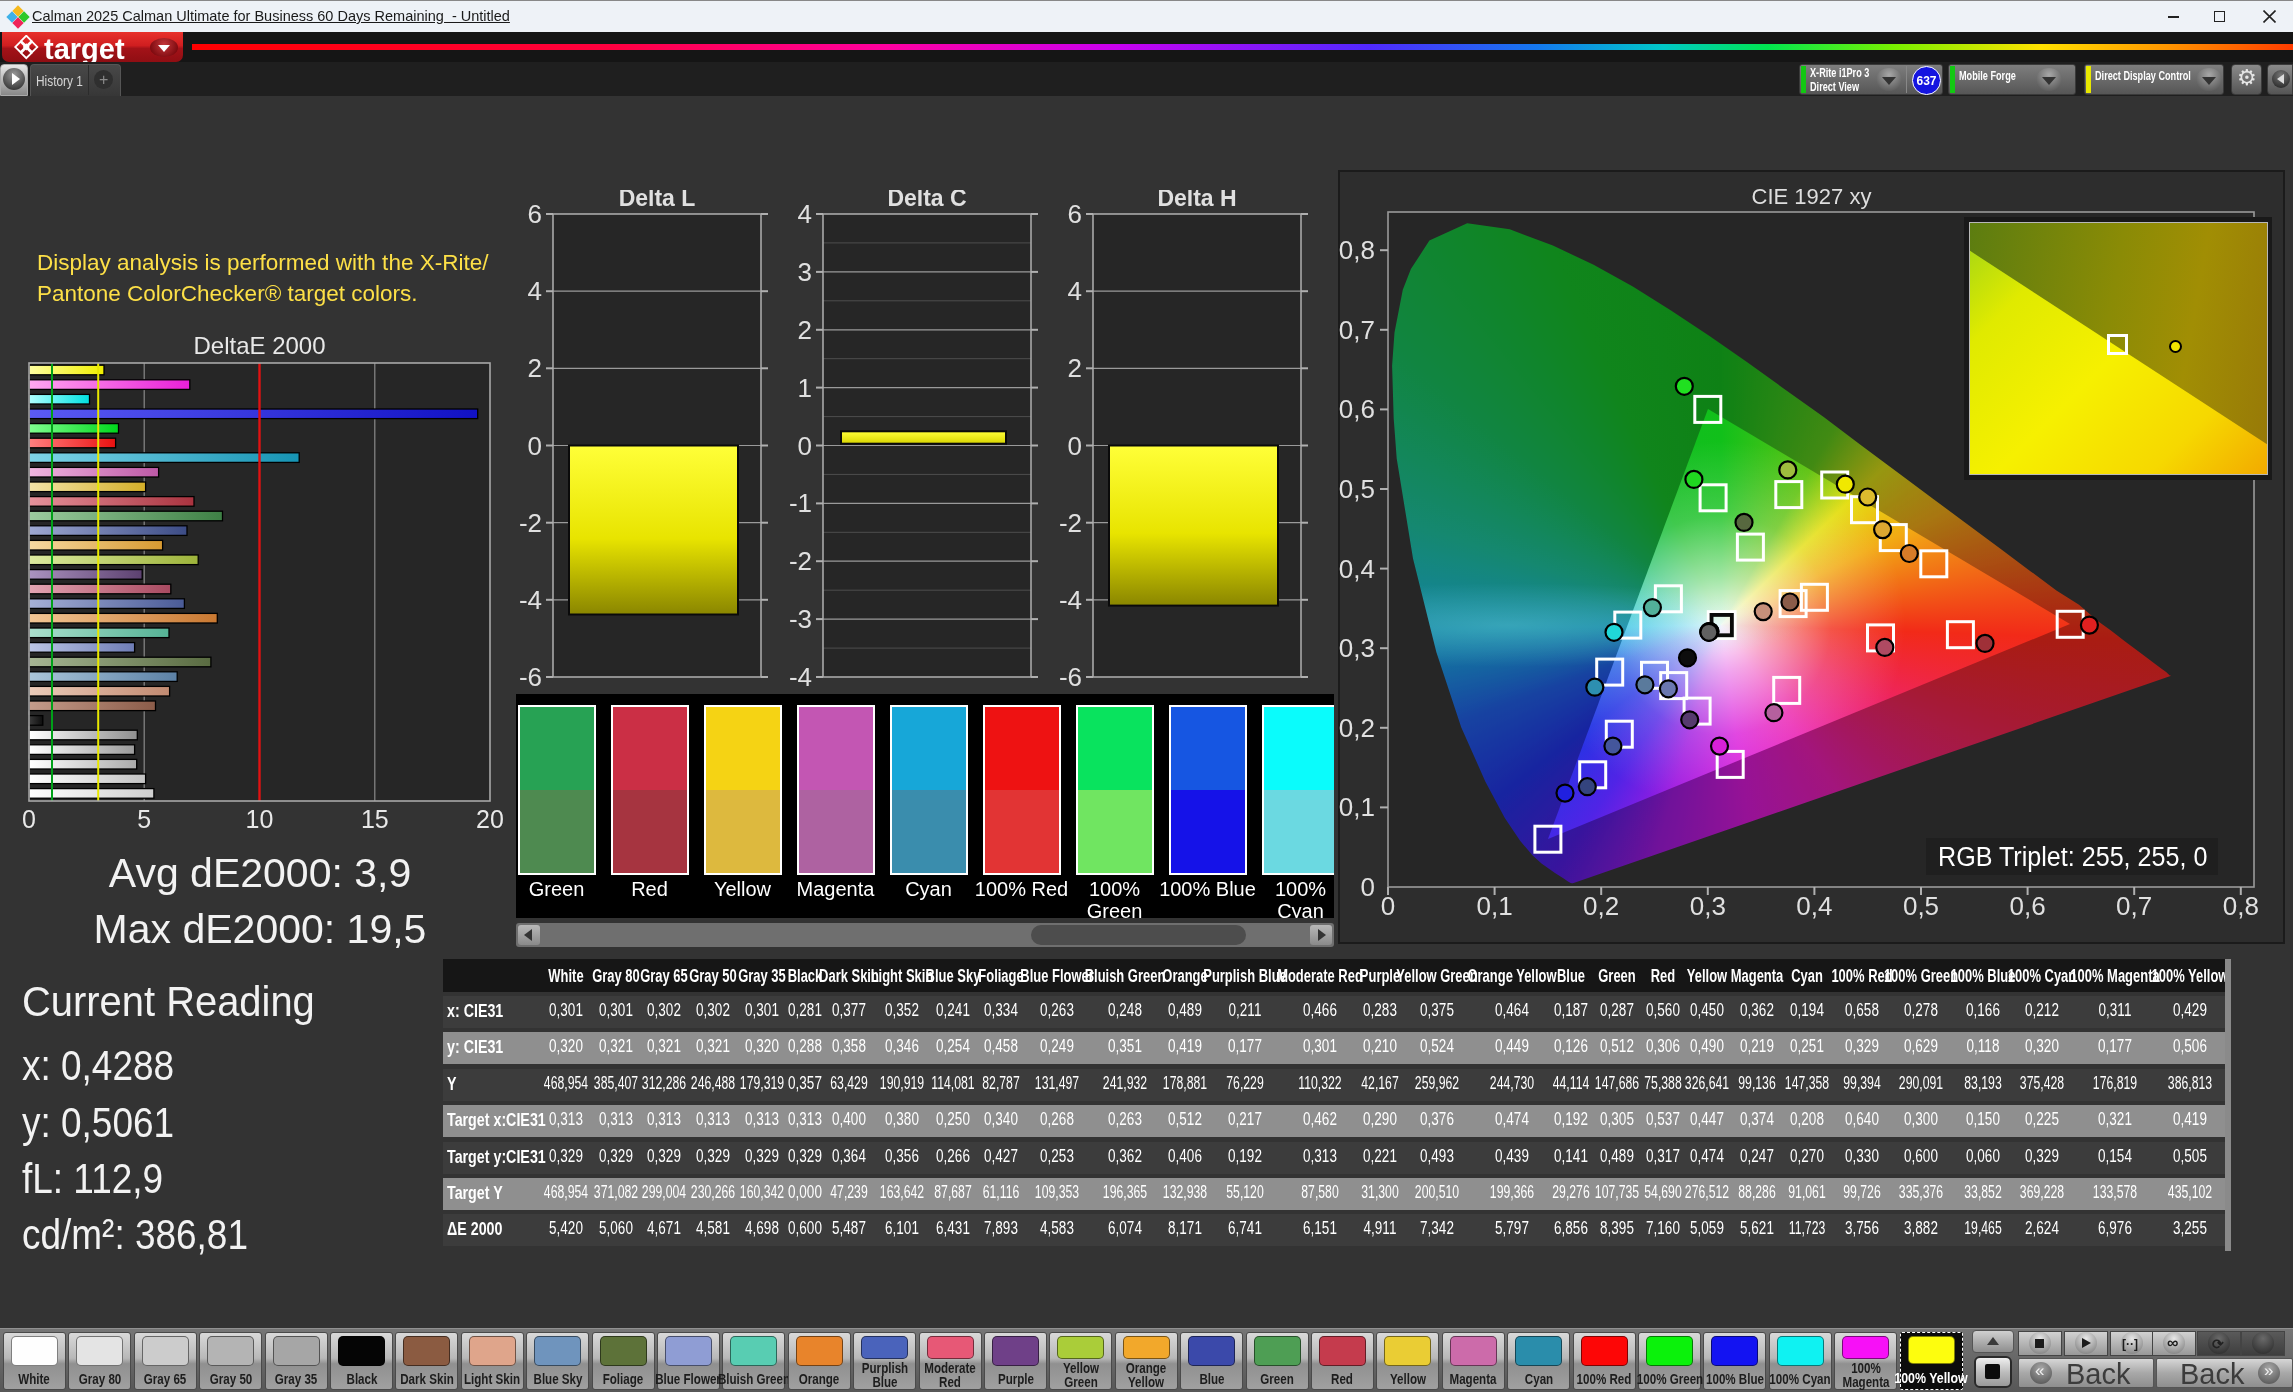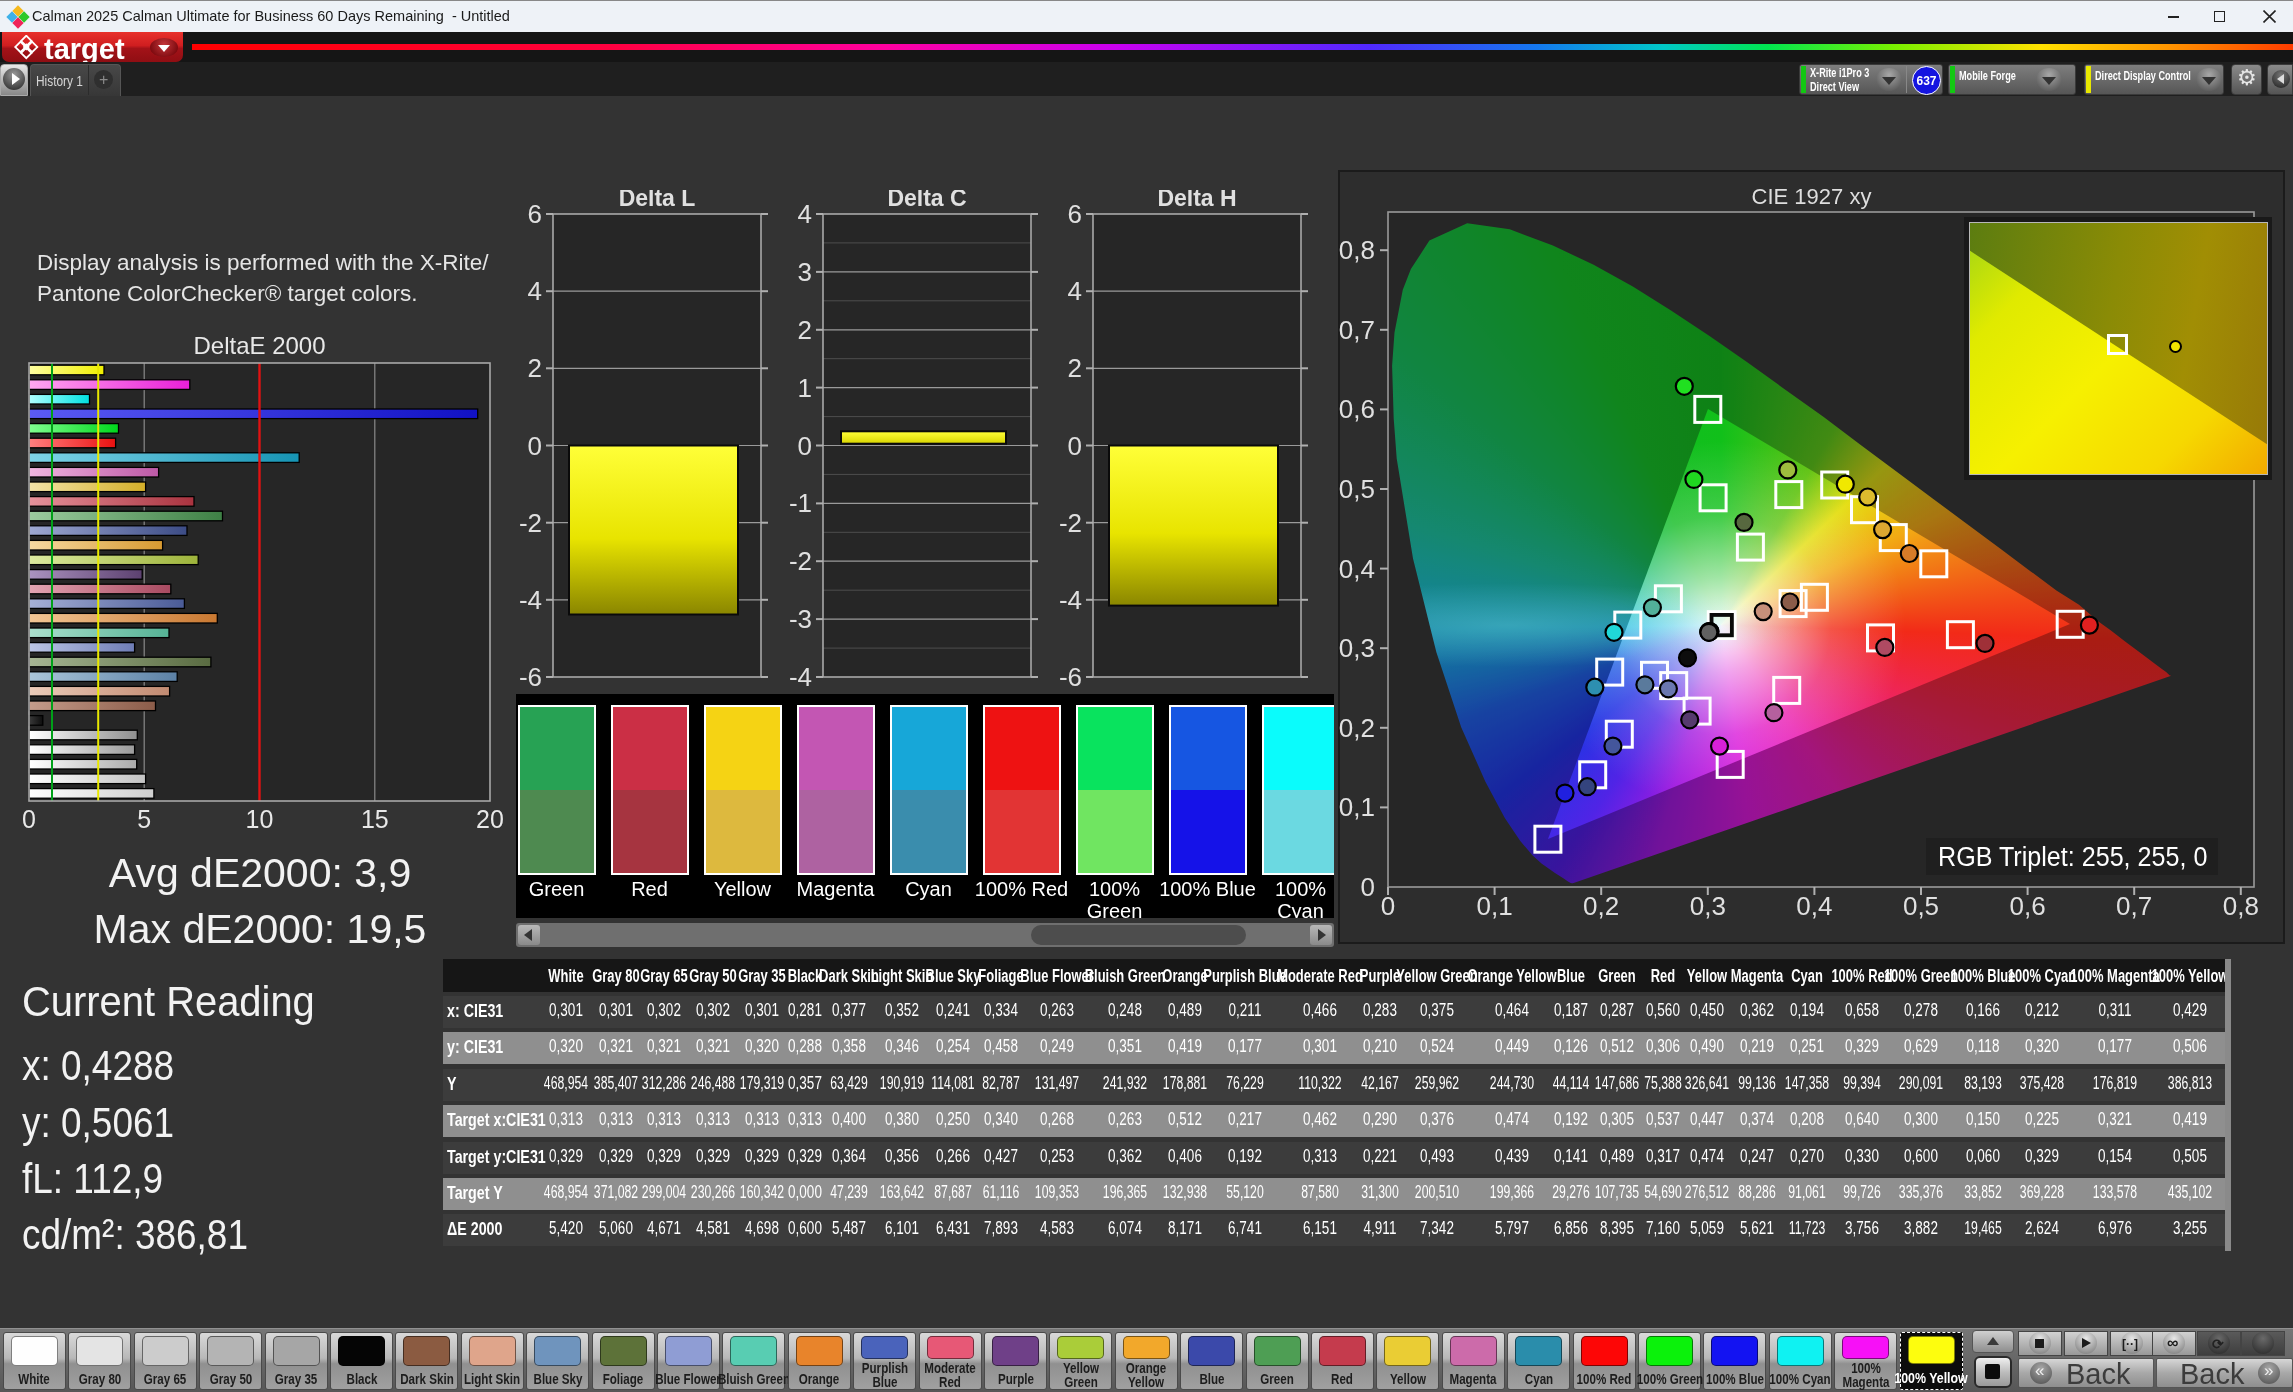--- a/index.html
+++ b/index.html
@@ -8,21 +8,21 @@
 </style></head>
 <body>
 <div class="abs" style="left:0;top:0;width:2293px;height:1392px;background:#333333;">
 
 <div class="abs" style="left:0;top:0;width:2293px;height:32px;background:#eef2f7;border-top:1px solid #888;">
 
  <div class="abs" style="left:14px;top:6px;width:8px;height:8px;background:#f5b91e;transform:rotate(45deg);"></div>
  <div class="abs" style="left:8px;top:12px;width:8px;height:8px;background:#3eb1e8;transform:rotate(45deg);"></div>
  <div class="abs" style="left:20px;top:12px;width:8px;height:8px;background:#2ec929;transform:rotate(45deg);"></div>
  <div class="abs" style="left:14px;top:18px;width:8px;height:8px;background:#ef2458;transform:rotate(45deg);"></div>
- <div class="abs" style="left:32px;top:7px;font-size:14.5px;color:#1a1a1a;">Calman 2025 Calman Ultimate for Business 60 Days Remaining&nbsp; - Untitled</div>
+ <div class="abs" style="left:32px;top:7px;font-size:14.5px;color:#1a1a1a;text-decoration:underline;">Calman 2025 Calman Ultimate for Business 60 Days Remaining&nbsp; - Untitled</div>
  <div class="abs" style="left:2168px;top:15px;width:11px;height:1.6px;background:#222;"></div>
  <div class="abs" style="left:2214px;top:10px;width:11px;height:11px;border:1.6px solid #222;"></div>
  <svg class="abs" style="left:2263px;top:9px;" width="13" height="13">
         <path d="M0.5,0.5 L12.5,12.5 M12.5,0.5 L0.5,12.5" stroke="#222" stroke-width="1.6"></path>
       </svg>
 </div>
 
 <div class="abs" style="left:0;top:32px;width:2293px;height:30px;background:#151515;"></div>
 <div class="abs" style="left:2px;top:32px;width:181px;height:30px;border-radius:0 0 7px 7px;
  background:linear-gradient(#e8312c,#d01e20 45%,#a31218 55%,#8f0e13);"></div>
@@ -75,21 +75,21 @@
     <div class="abs" style="left:2095px;top:69px;font-size:12.5px;font-weight:bold;color:#fff;white-space:nowrap;transform:scaleX(0.73);transform-origin:left;">Direct Display Control</div>
 <div class="abs" style="left:2196px;top:68px;width:26px;height:23px;border-radius:50%;background:radial-gradient(circle at 50% 30%,#a8a8a8,#5c5c5c 80%);"></div>
 <div class="abs" style="left:2202px;top:77px;width:0;height:0;border-left:7px solid transparent;border-right:7px solid transparent;border-top:8px solid #333;"></div>
 
 <div class="abs" style="left:2231px;top:64px;width:31px;height:31px;background:linear-gradient(#8a8a8a,#555);border-radius:4px;border:1px solid #3a3a3a;"></div>
 <div class="abs" style="left:2237px;top:65px;font-size:22px;color:#e6e6e6;">⚙</div>
 <div class="abs" style="left:2267px;top:64px;width:26px;height:31px;background:linear-gradient(#8a8a8a,#555);border-radius:4px 0 0 4px;border:1px solid #3a3a3a;"></div>
 <div class="abs" style="left:2272px;top:70px;width:18px;height:18px;border-radius:50%;background:radial-gradient(circle at 50% 30%,#777,#2e2e2e 80%);"></div>
 <div class="abs" style="left:2277px;top:74px;width:0;height:0;border-top:5px solid transparent;border-bottom:5px solid transparent;border-right:7px solid #ddd;"></div>
 
-<div class="abs" style="left:37px;top:247px;font-size:22.5px;color:#e5e5e5;line-height:31px;">Display analysis is performed with the X-Rite/<br>Pantone ColorChecker® target colors.</div>
+<div class="abs" style="left:37px;top:247px;font-size:22.5px;color:#fde047;line-height:31px;">Display analysis is performed with the X-Rite/<br>Pantone ColorChecker® target colors.</div>
 <div class="abs" style="left:0px;top:850px;width:520px;text-align:center;font-size:41px;color:#f2f2f2;">Avg dE2000: 3,9</div>
 <div class="abs" style="left:0px;top:906px;width:520px;text-align:center;font-size:41px;color:#f2f2f2;">Max dE2000: 19,5</div>
 <div class="abs" style="left:22px;top:978px;font-size:42px;color:#f2f2f2;transform:scaleX(0.95);transform-origin:left;">Current Reading</div>
 <div class="abs" style="left:22px;top:1042px;font-size:42px;color:#f2f2f2;transform:scaleX(0.88);transform-origin:left;">x: 0,4288</div>
 <div class="abs" style="left:22px;top:1099px;font-size:42px;color:#f2f2f2;transform:scaleX(0.88);transform-origin:left;">y: 0,5061</div>
 <div class="abs" style="left:22px;top:1155px;font-size:42px;color:#f2f2f2;transform:scaleX(0.88);transform-origin:left;">fL: 112,9</div>
 <div class="abs" style="left:22px;top:1211px;font-size:42px;color:#f2f2f2;transform:scaleX(0.88);transform-origin:left;">cd/m²: 386,81</div>
 
 <svg class="abs" style="left:13px;top:336px;" width="500" height="500">
       <defs>

